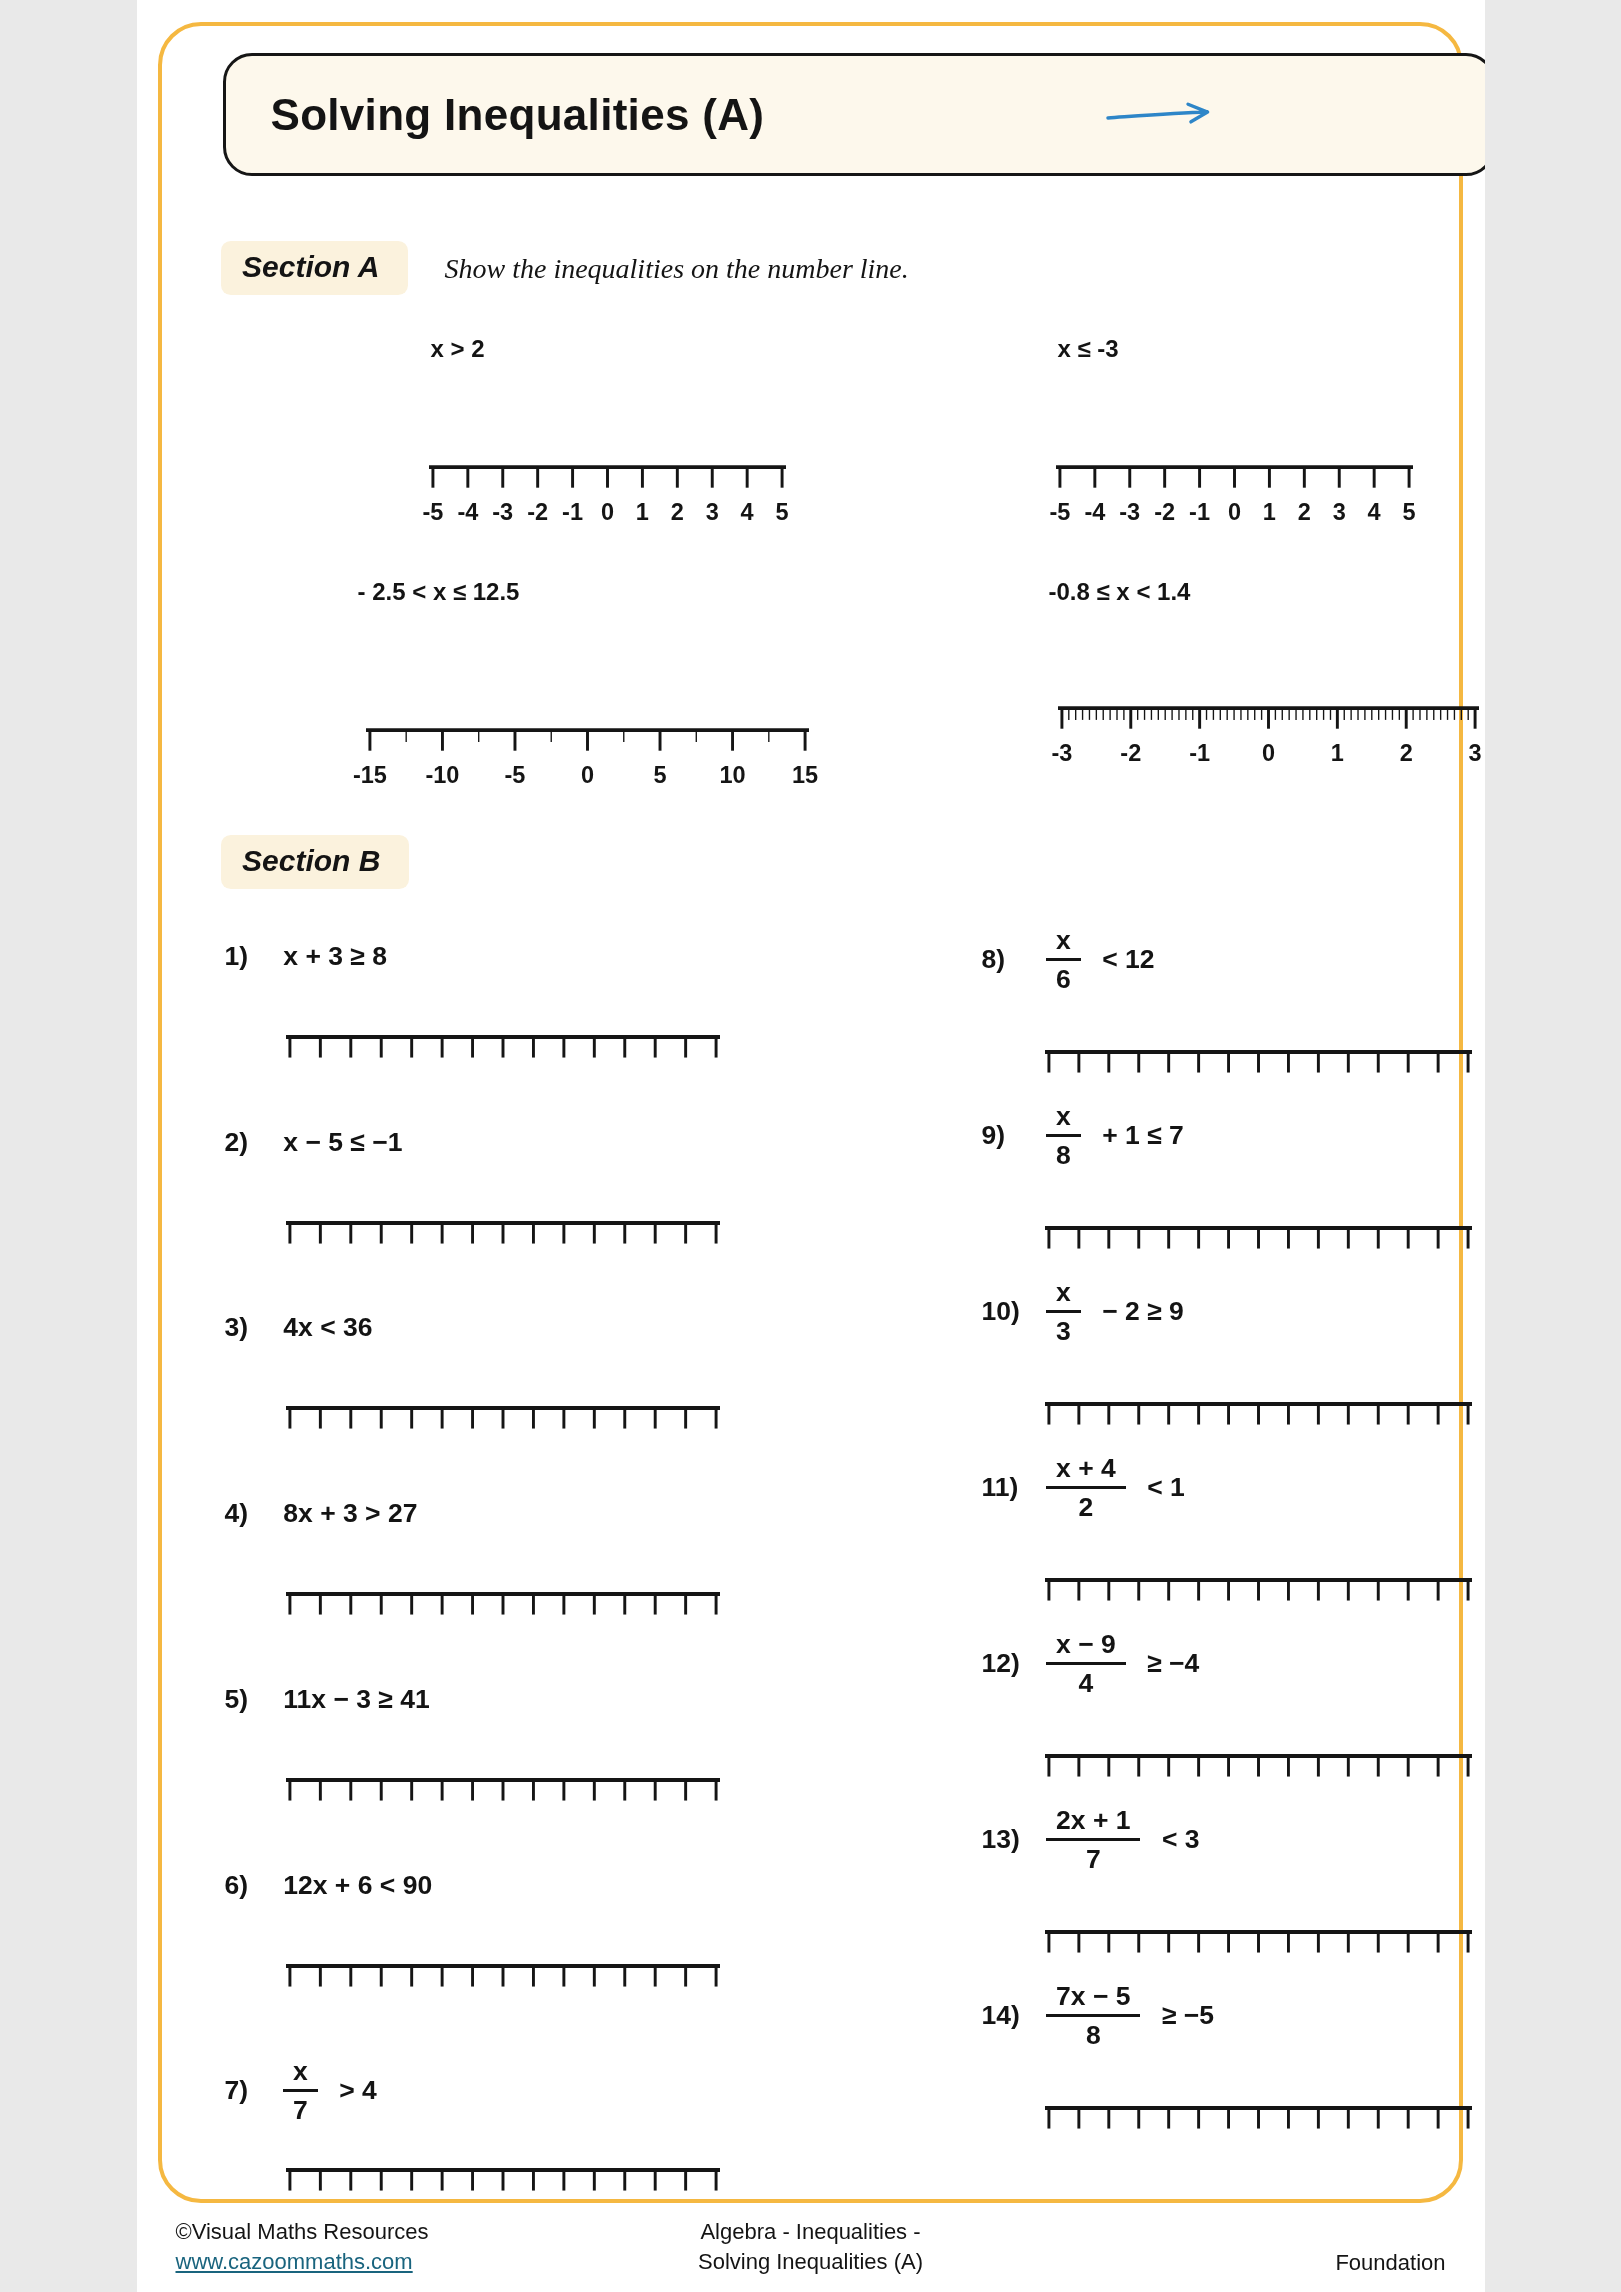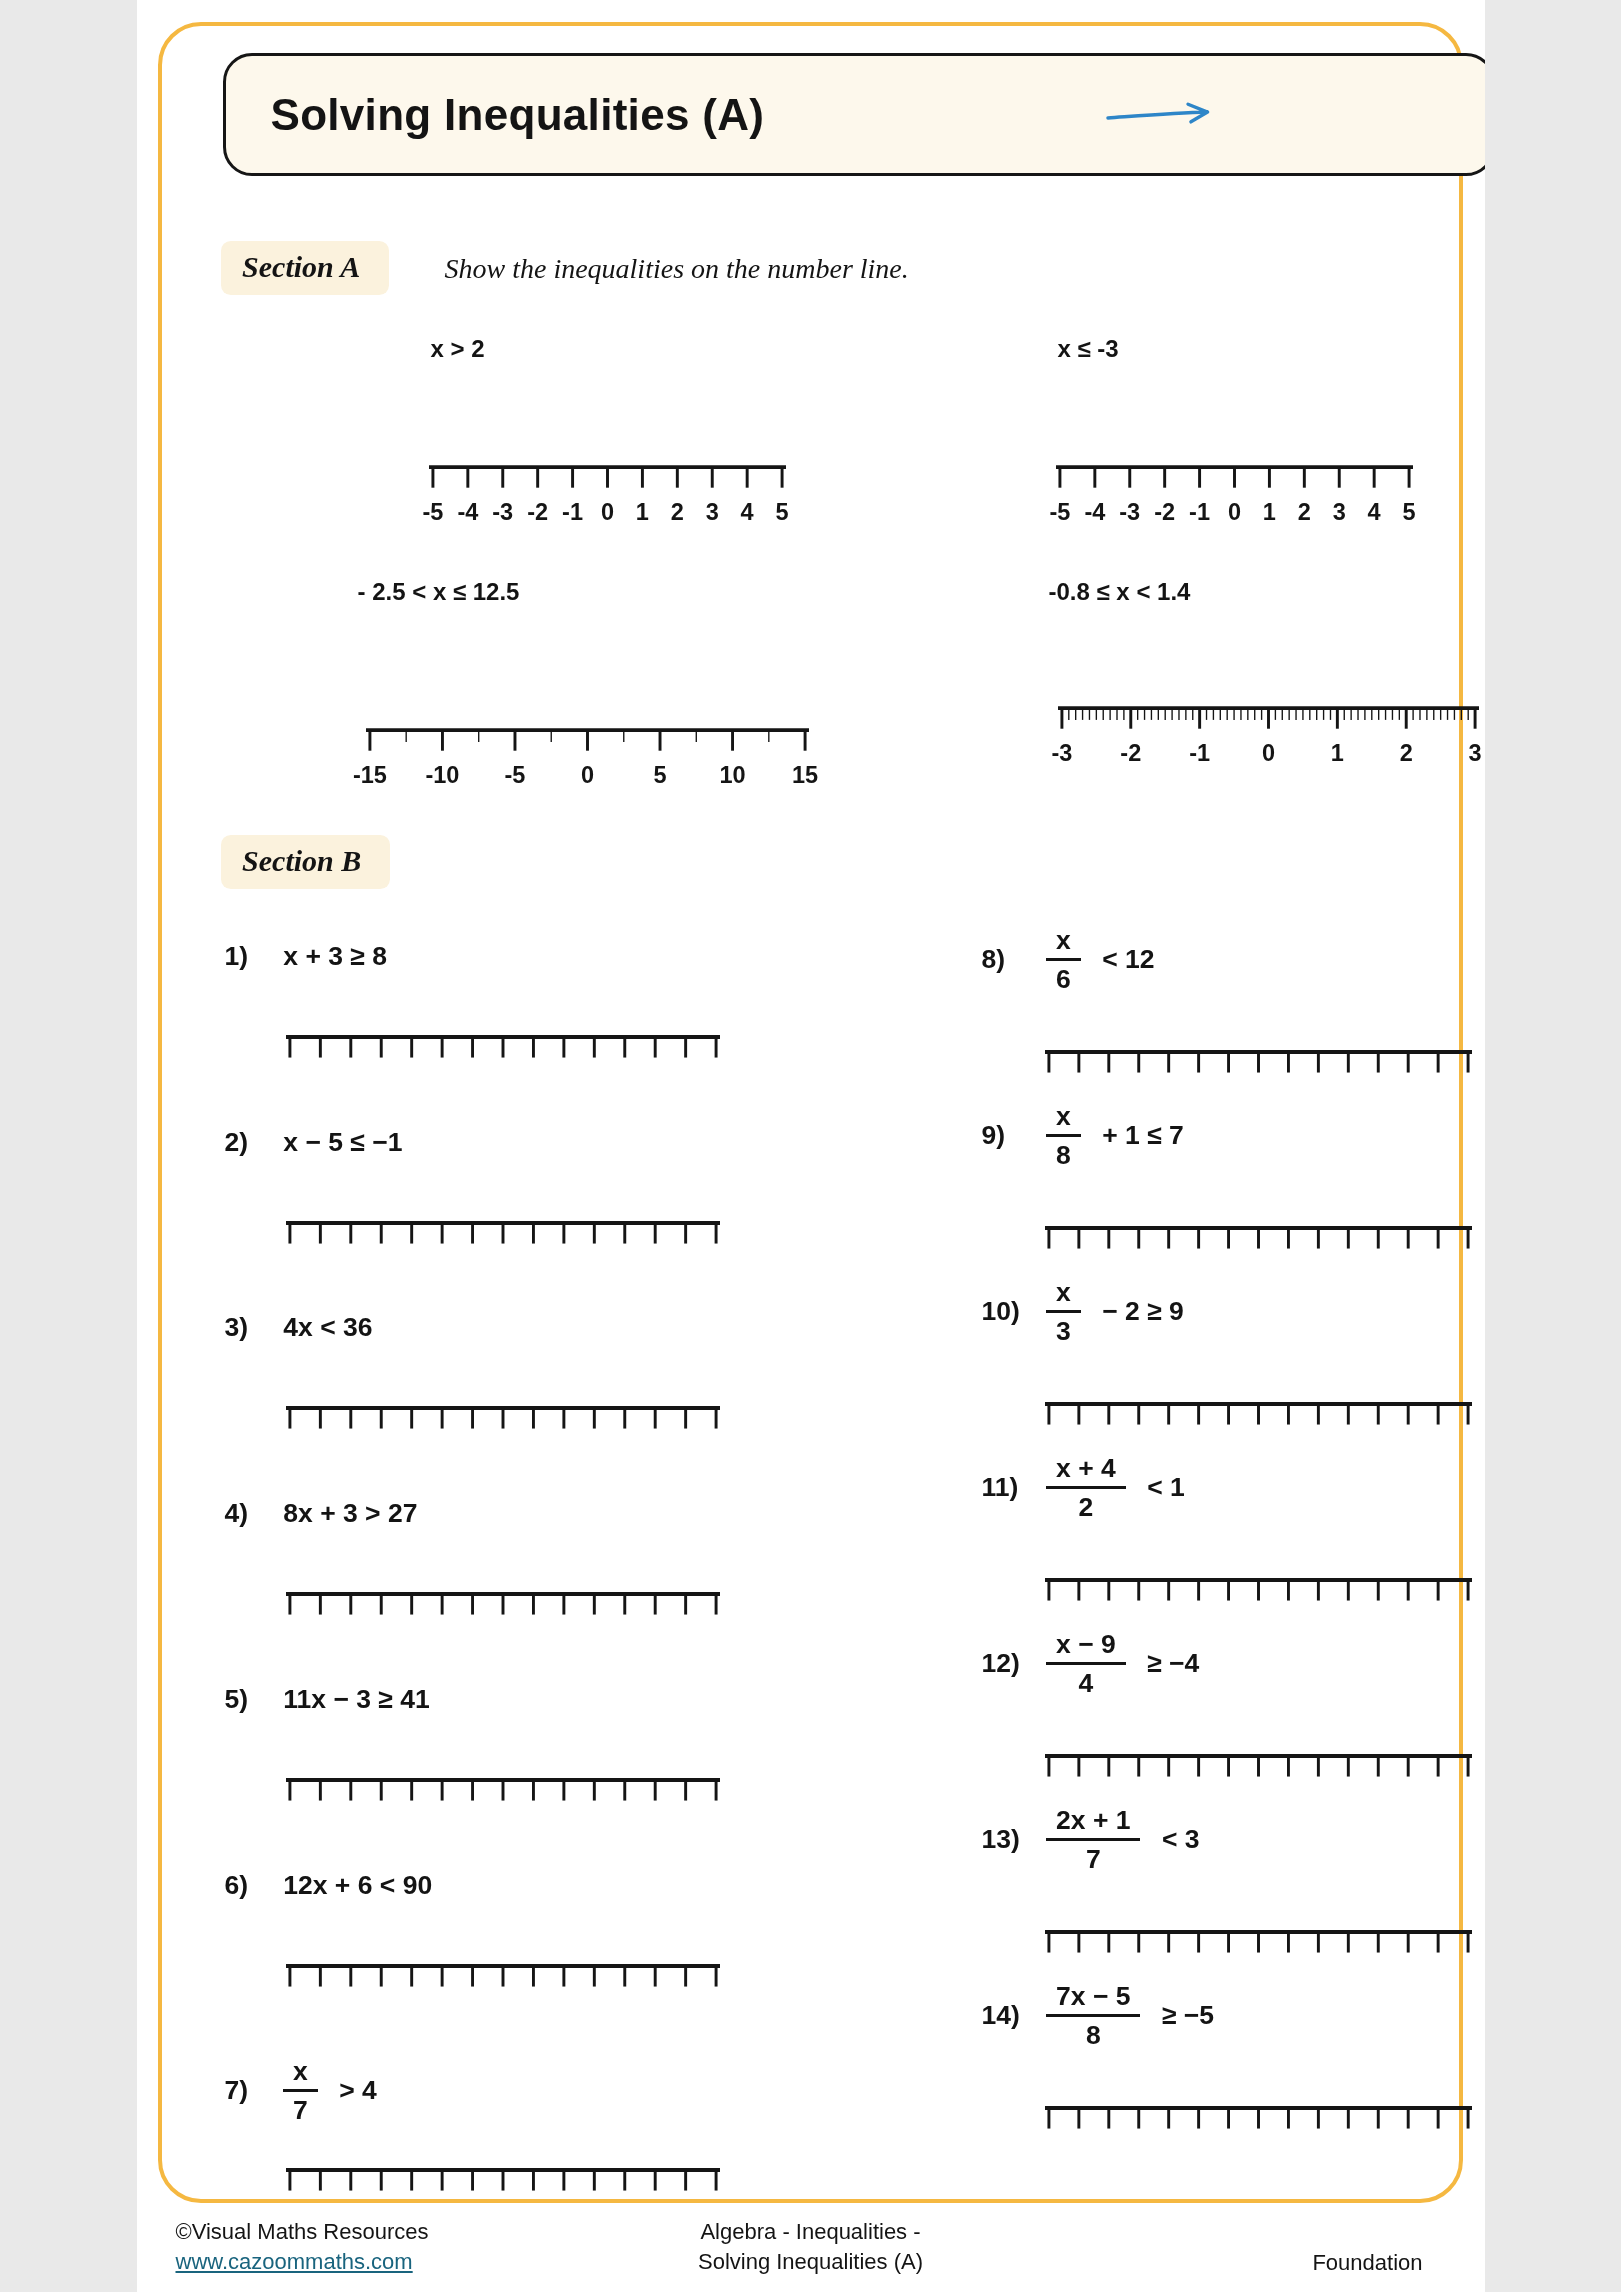--- a/index.html
+++ b/index.html
@@ -20,21 +20,21 @@
   .title-box{position:absolute;left:86px;top:53px;width:1272px;height:123px;background:var(--c-panel_bg);border:3.4px solid #161616;border-radius:29px;}
   .title-text{position:absolute;left:45px;top:50%;transform:translateY(-50%);font-size:44px;font-weight:bold;letter-spacing:0.3px;}
   .title-arrow{position:absolute;right:261px;top:50%;transform:translateY(-50%);line-height:0;}
   .title-arrow path{stroke:var(--c-arrow);}
   .logo{position:absolute;right:33px;top:7.8px;width:182px;text-align:center;}
   .logo-glyph{display:block;margin:0 auto;line-height:0;}
   .logo-text{font-family:"Liberation Serif",serif;font-weight:bold;font-size:30px;letter-spacing:1px;}
   .mascot{position:absolute;left:1370px;top:23.5px;width:214px;height:227px;line-height:0;}
 
   
-  .section-pill{position:absolute;background:var(--c-pill_bg);border-radius:9.8px;padding:8.8px 29px 10.8px 21.6px;font-family:Liberation Serif, serif;font-style:italic;font-weight:bold;font-size:30px;}
+  .section-pill{position:absolute;background:var(--c-pill_bg);border-radius:9.8px;padding:8.8px 29px 10.8px 21.6px;font-family:Liberation Sans, sans-serif;font-style:italic;font-weight:bold;font-size:30px;}
   .section-instruction{position:absolute;font-family:"Liberation Serif",serif;font-style:italic;font-size:28px;}
 
   
   .sa-expr{position:absolute;font-weight:bold;font-size:24px;text-align:left;}
   .nl{line-height:0;}
   .nl svg{overflow:visible;}
   .nl-abs{position:absolute;}
 
   
   .col{position:absolute;width:627px;}
@@ -54,21 +54,21 @@
   .prob .nl{position:absolute;}
   .col-left .prob .nl{left:61px;top:94px;width:434px;}
   .col-left .prob.fraction .nl{top:112px;}
   .col-right .prob .nl{left:63px;top:125px;width:427px;}
 
   
   .footer{position:absolute;left:0;right:0;top:2211px;height:78px;font-size:22px;}
   .footer-left{position:absolute;left:39px;top:5.9px;line-height:1.35;}
   .footer-link{color:var(--c-link);text-decoration:underline;cursor:pointer;}
   .footer-center{position:absolute;left:0;right:0;top:5.9px;text-align:center;line-height:1.35;}
-  .footer-right{position:absolute;right:62px;top:39px;}
+  .footer-right{position:absolute;right:39px;top:39px;}
 </style>
 </head>
 <body>
 
 <div class="page">
   <div class="page-border"></div>
 
   <div class="title-box">
     <div class="title-text">Solving Inequalities (A)</div>
     <div class="title-arrow">

